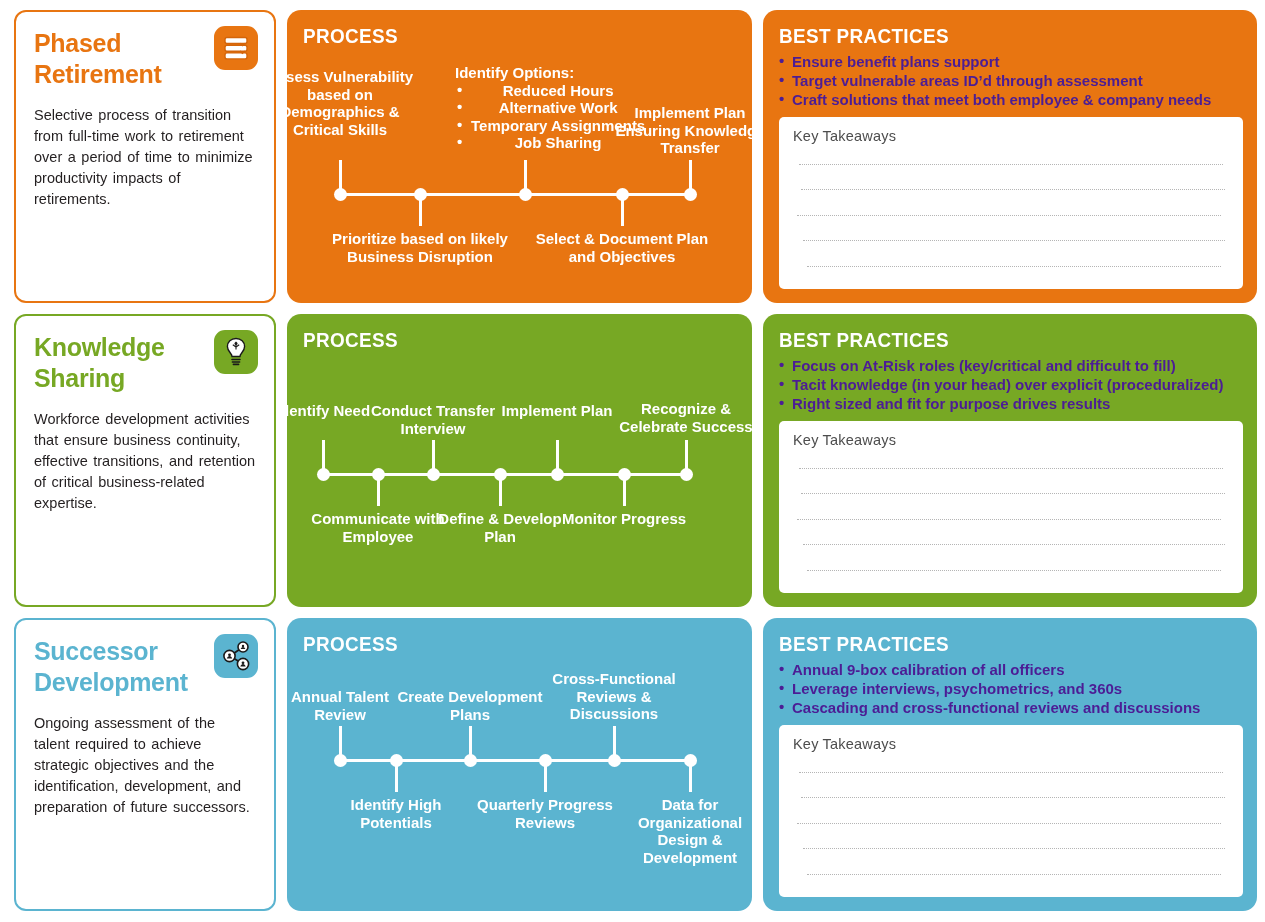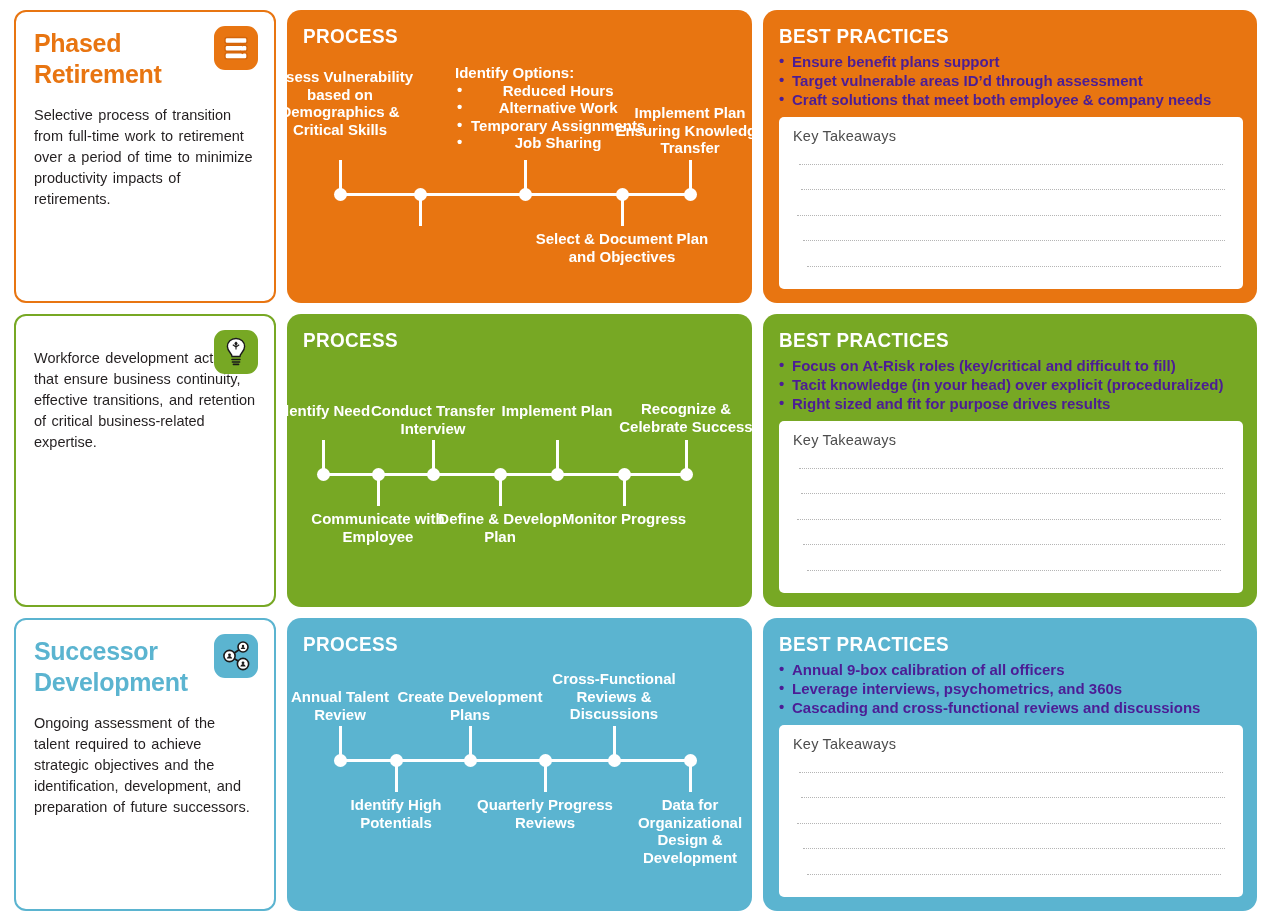--- a/index.html
+++ b/index.html
@@ -203,20 +203,21 @@
             <ul>
               <li>Reduced Hours</li>
               <li>Alternative Work</li>
               <li>Temporary Assignments</li>
               <li>Job Sharing</li>
             </ul>
           </div>
           <div class="tl-stem" style="left:403px;top:150px;height:33px;"></div>
           <div class="tl-label" style="left:403px;top:94px;width:150px;">Implement Plan Ensuring Knowledge Transfer</div>
           <div class="tl-stem" style="left:133px;top:183px;height:33px;"></div>
+          <div class="tl-label below" style="left:133px;top:220px;width:200px;">Prioritize based on likely Business Disruption</div>
           <div class="tl-stem" style="left:335px;top:183px;height:33px;"></div>
           <div class="tl-label below" style="left:335px;top:220px;width:200px;">Select &amp; Document Plan and Objectives</div>
         </div>
       </div>
       <div class="bp-panel">
         <div class="panel-head">BEST PRACTICES</div>
         <div class="bp-list">
           <div class="bp-item">Ensure benefit plans support</div>
           <div class="bp-item">Target vulnerable areas ID’d through assessment</div>
           <div class="bp-item">Craft solutions that meet both employee &amp; company needs</div>
@@ -236,20 +237,21 @@
     <div class="row" style="--accent: #77A824;">
       <div class="def-card">
         <div class="def-icon">
           <svg width="30" height="32" viewBox="0 0 30 32">
             <path d="M15 2.5c-5 0-8.6 3.6-8.6 8 0 3.3 2 5.3 3.3 7 .9 1.1 1.2 2 1.3 3h8c.1-1 .4-1.9 1.3-3 1.3-1.7 3.3-3.7 3.3-7 0-4.4-3.6-8-8.6-8z" fill="#fff" stroke="#1a1a1a" stroke-width="1.4"></path>
             <path d="M11 23.5h8M11.4 26h7.2M12.4 28.4h5.2" stroke="#1a1a1a" stroke-width="1.6" stroke-linecap="round"></path>
             <path d="M15 8.5v5M15 11 l-3.2-2.2M15 11 l3.2-2.2M15 8.8 l0-3" stroke="#1a1a1a" stroke-width="1.1"></path>
             <circle cx="15" cy="7.6" r="1.5" fill="#1a1a1a"></circle>
           </svg>
         </div>
+        <div class="def-title">Knowledge Sharing</div>
         <div class="def-body">Workforce development activities that ensure business continuity, effective transitions, and retention of critical business-related expertise.</div>
       </div>
       <div class="process-panel">
         <div class="panel-head">PROCESS</div>
         <div class="timeline">
           <div class="tl-axis" style="left:36px;width:363px;top:159px;"></div>
           <div class="tl-dot" style="left:36px;top:160.5px;"></div>
           <div class="tl-dot" style="left:91px;top:160.5px;"></div>
           <div class="tl-dot" style="left:146px;top:160.5px;"></div>
           <div class="tl-dot" style="left:213px;top:160.5px;"></div>

